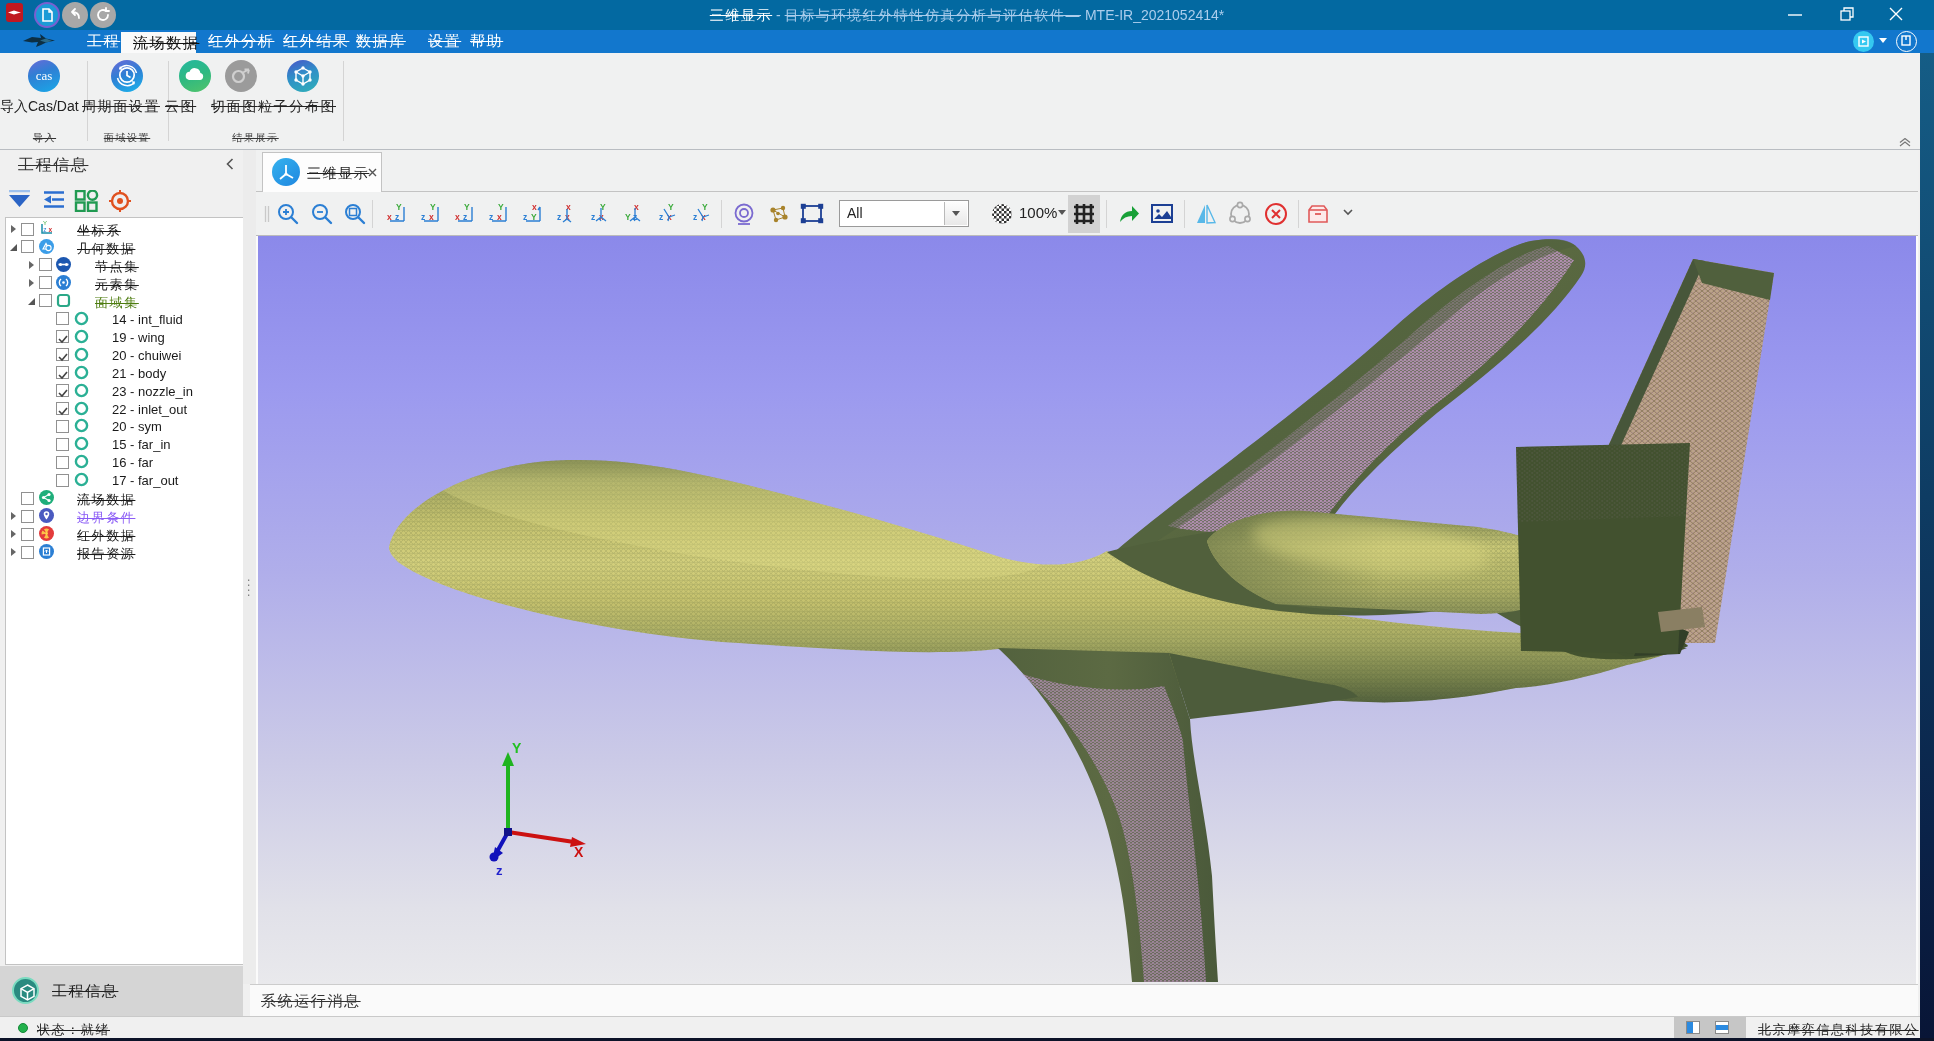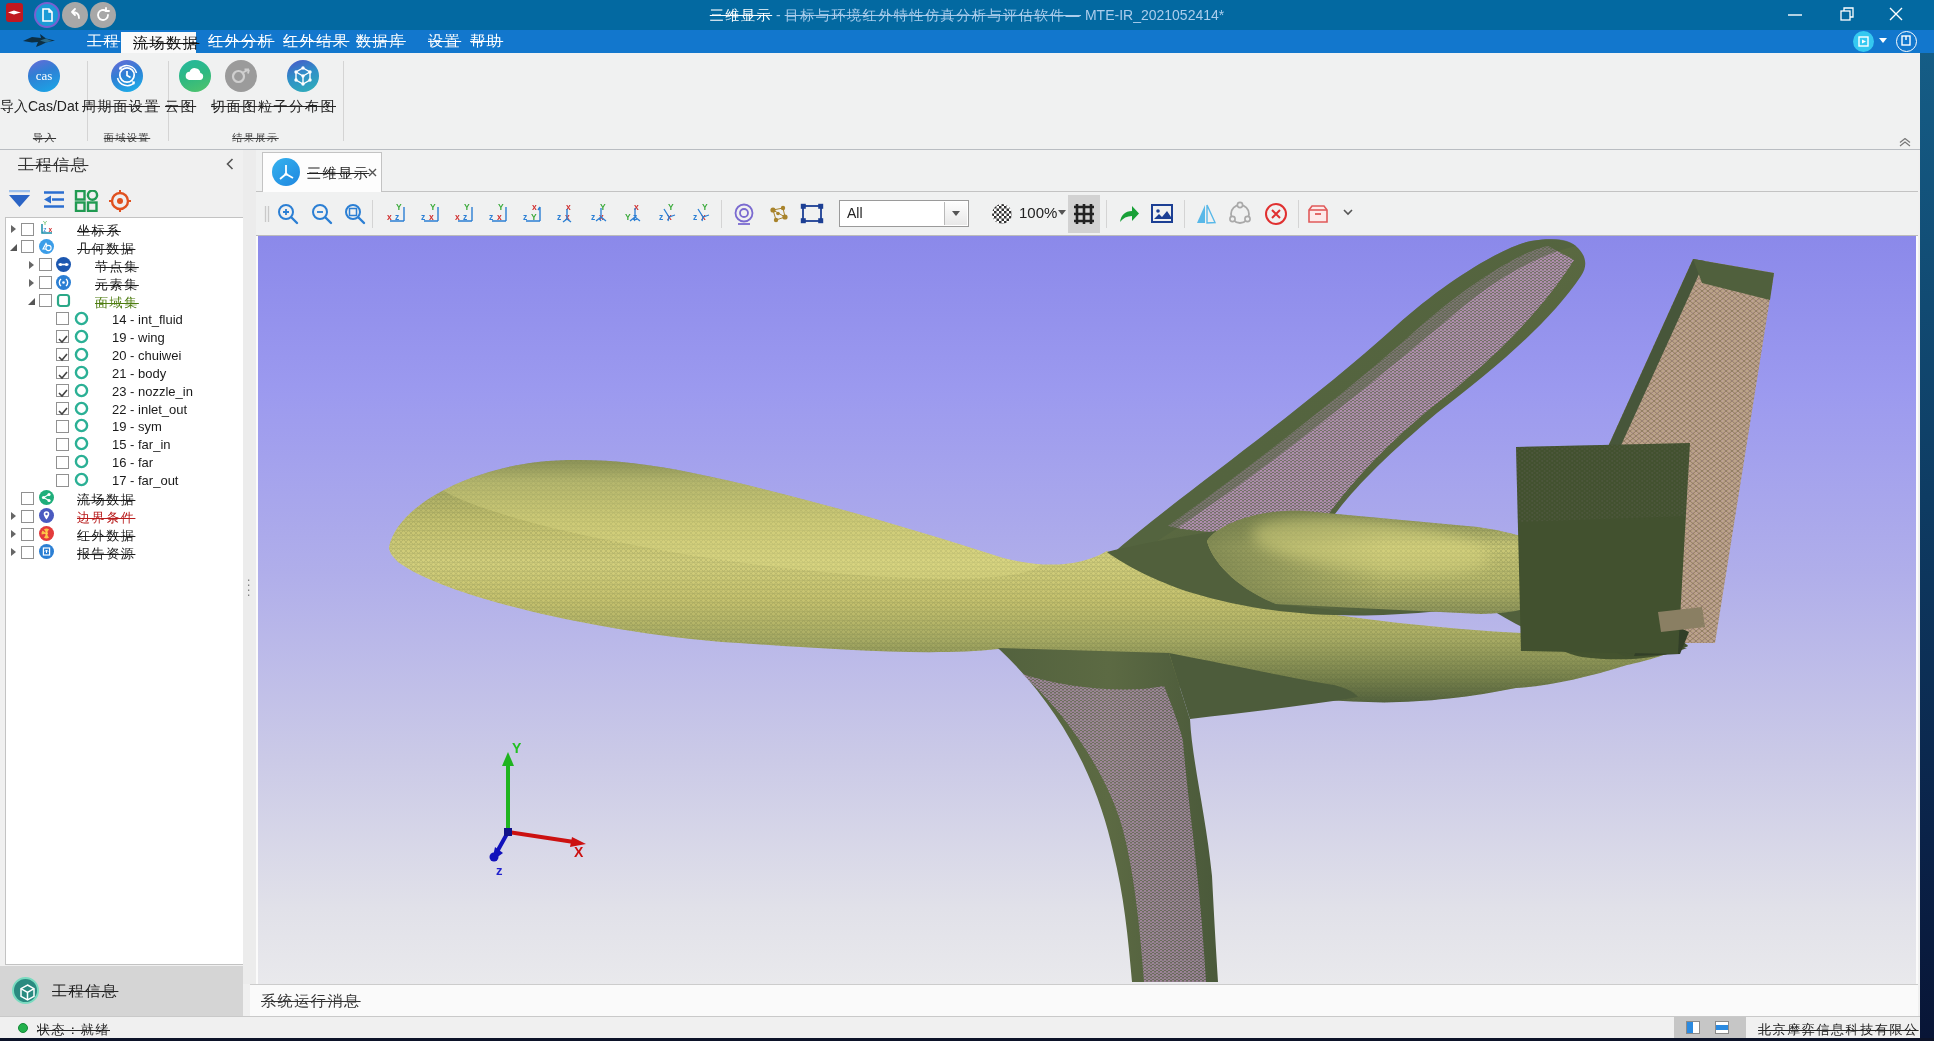--- a/index.html
+++ b/index.html
@@ -257,21 +257,21 @@
             <path d="M2 6l3 3 5-6" fill="none" stroke="#444" stroke-width="1.6"></path>
           </svg></div>
 <div class="abs" style="left:67.5px;top:182.49999999999997px;width:15px;height:15px"><svg width="15" height="15" viewBox="0 0 15 15">
             <circle cx="7.5" cy="7.5" r="5.6" fill="none" stroke="#2bb095" stroke-width="2.4"></circle>
           </svg></div>
 <div class="abs" style="left:106px;top:183.49999999999997px;font-size:13px;color:#1a1a1a;white-space:nowrap"><span>22 - inlet_out</span></div>
 <div class="abs" style="left:50px;top:201.94999999999996px;width:13px;height:13px;background:#fff;border:1px solid #919191"></div>
 <div class="abs" style="left:67.5px;top:200.44999999999996px;width:15px;height:15px"><svg width="15" height="15" viewBox="0 0 15 15">
             <circle cx="7.5" cy="7.5" r="5.6" fill="none" stroke="#2bb095" stroke-width="2.4"></circle>
           </svg></div>
-<div class="abs" style="left:106px;top:201.44999999999996px;font-size:13px;color:#1a1a1a;white-space:nowrap"><span>19 - sym</span></div>
+<div class="abs" style="left:106px;top:201.44999999999996px;font-size:13px;color:#1a1a1a;white-space:nowrap"><span>20 - sym</span></div>
 <div class="abs" style="left:50px;top:219.89999999999995px;width:13px;height:13px;background:#fff;border:1px solid #919191"></div>
 <div class="abs" style="left:67.5px;top:218.39999999999995px;width:15px;height:15px"><svg width="15" height="15" viewBox="0 0 15 15">
             <circle cx="7.5" cy="7.5" r="5.6" fill="none" stroke="#2bb095" stroke-width="2.4"></circle>
           </svg></div>
 <div class="abs" style="left:106px;top:219.39999999999995px;font-size:13px;color:#1a1a1a;white-space:nowrap"><span>15 - far_in</span></div>
 <div class="abs" style="left:50px;top:237.84999999999994px;width:13px;height:13px;background:#fff;border:1px solid #919191"></div>
 <div class="abs" style="left:67.5px;top:236.34999999999994px;width:15px;height:15px"><svg width="15" height="15" viewBox="0 0 15 15">
             <circle cx="7.5" cy="7.5" r="5.6" fill="none" stroke="#2bb095" stroke-width="2.4"></circle>
           </svg></div>
 <div class="abs" style="left:106px;top:237.34999999999994px;font-size:13px;color:#1a1a1a;white-space:nowrap"><span>16 - far</span></div>
@@ -289,21 +289,21 @@
             <path d="M4.5 7.5l5.5-3M4.5 7.5l5.5 3" stroke="#fff" stroke-width="1.1"></path>
           </svg></div>
 <div class="abs" style="left:71px;top:273.24999999999994px;font-size:13px;color:#1a1a1a;white-space:nowrap"><span class="cj">流场数据</span></div>
 <div class="abs" style="left:5px;top:294.19999999999993px;width:0;height:0;border-top:4px solid transparent;border-bottom:4px solid transparent;border-left:5px solid #666"></div>
 <div class="abs" style="left:15px;top:291.69999999999993px;width:13px;height:13px;background:#fff;border:1px solid #919191"></div>
 <div class="abs" style="left:32.5px;top:290.19999999999993px;width:15px;height:15px"><svg width="15" height="15" viewBox="0 0 15 15">
             <circle cx="7.5" cy="7.5" r="7.5" fill="#4a5ac0"></circle>
             <path d="M7.5 3.2a2.8 2.8 0 0 1 2.8 2.8c0 2-2.8 5.5-2.8 5.5S4.7 8 4.7 6A2.8 2.8 0 0 1 7.5 3.2z" fill="#fff"></path>
             <circle cx="7.5" cy="6" r="1.2" fill="#4a5ac0"></circle>
           </svg></div>
-<div class="abs" style="left:71px;top:291.19999999999993px;font-size:13px;color:#b91c1c;white-space:nowrap"><span class="cj">边界条件</span></div>
+<div class="abs" style="left:71px;top:291.19999999999993px;font-size:13px;color:#8b5cf6;white-space:nowrap"><span class="cj">边界条件</span></div>
 <div class="abs" style="left:5px;top:312.1499999999999px;width:0;height:0;border-top:4px solid transparent;border-bottom:4px solid transparent;border-left:5px solid #666"></div>
 <div class="abs" style="left:15px;top:309.6499999999999px;width:13px;height:13px;background:#fff;border:1px solid #919191"></div>
 <div class="abs" style="left:32.5px;top:308.1499999999999px;width:15px;height:15px"><svg width="15" height="15" viewBox="0 0 15 15">
             <circle cx="7.5" cy="7.5" r="7.5" fill="#e33b3b"></circle>
             <circle cx="7.5" cy="7.5" r="1.4" fill="#ffd24a"></circle>
             <path d="M7.5 7.5L5 3.2a5 5 0 0 1 5 0zM7.5 7.5l2.5 4.3a5 5 0 0 1-5 0zM7.5 7.5L2.6 8.6a5 5 0 0 1 1-4.2z" fill="#ffd24a" opacity=".9"></path>
           </svg></div>
 <div class="abs" style="left:71px;top:309.1499999999999px;font-size:13px;color:#1a1a1a;white-space:nowrap"><span class="cj">红外数据</span></div>
 <div class="abs" style="left:5px;top:330.0999999999999px;width:0;height:0;border-top:4px solid transparent;border-bottom:4px solid transparent;border-left:5px solid #666"></div>
 <div class="abs" style="left:15px;top:327.5999999999999px;width:13px;height:13px;background:#fff;border:1px solid #919191"></div>

